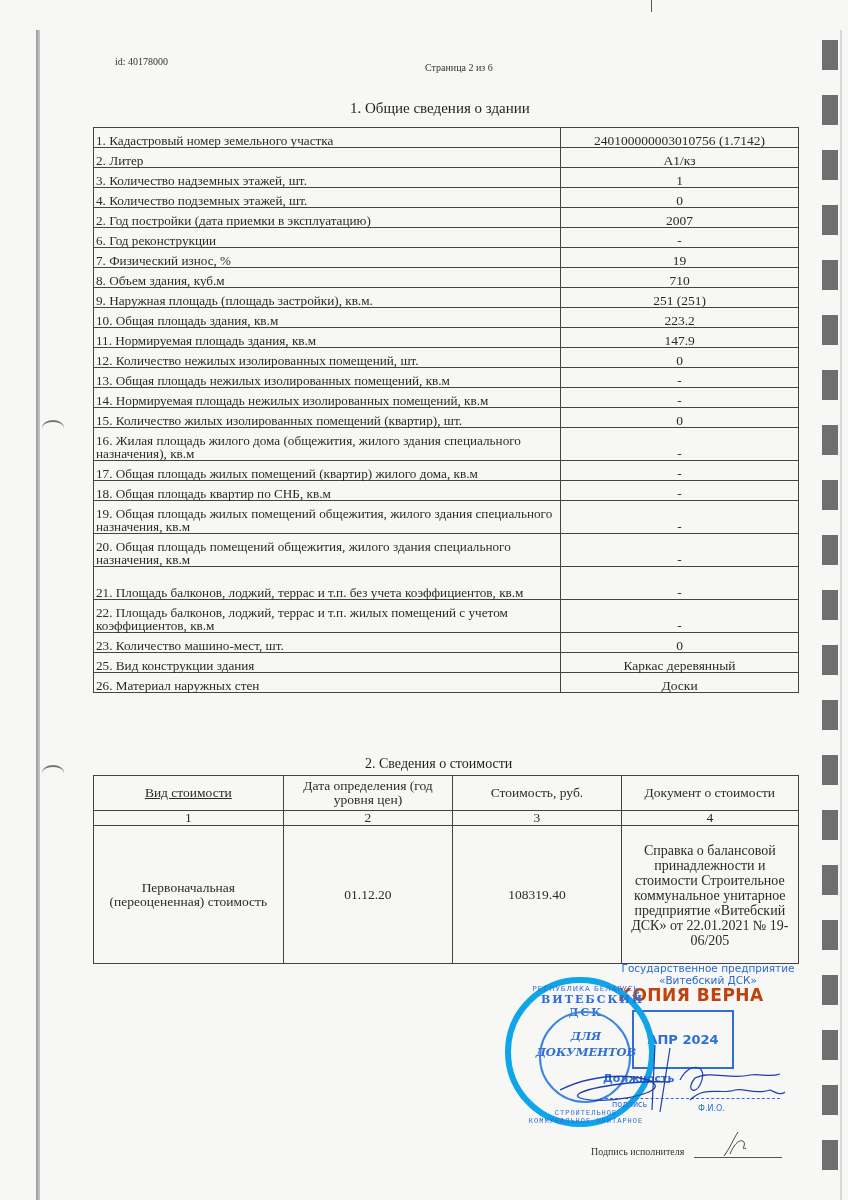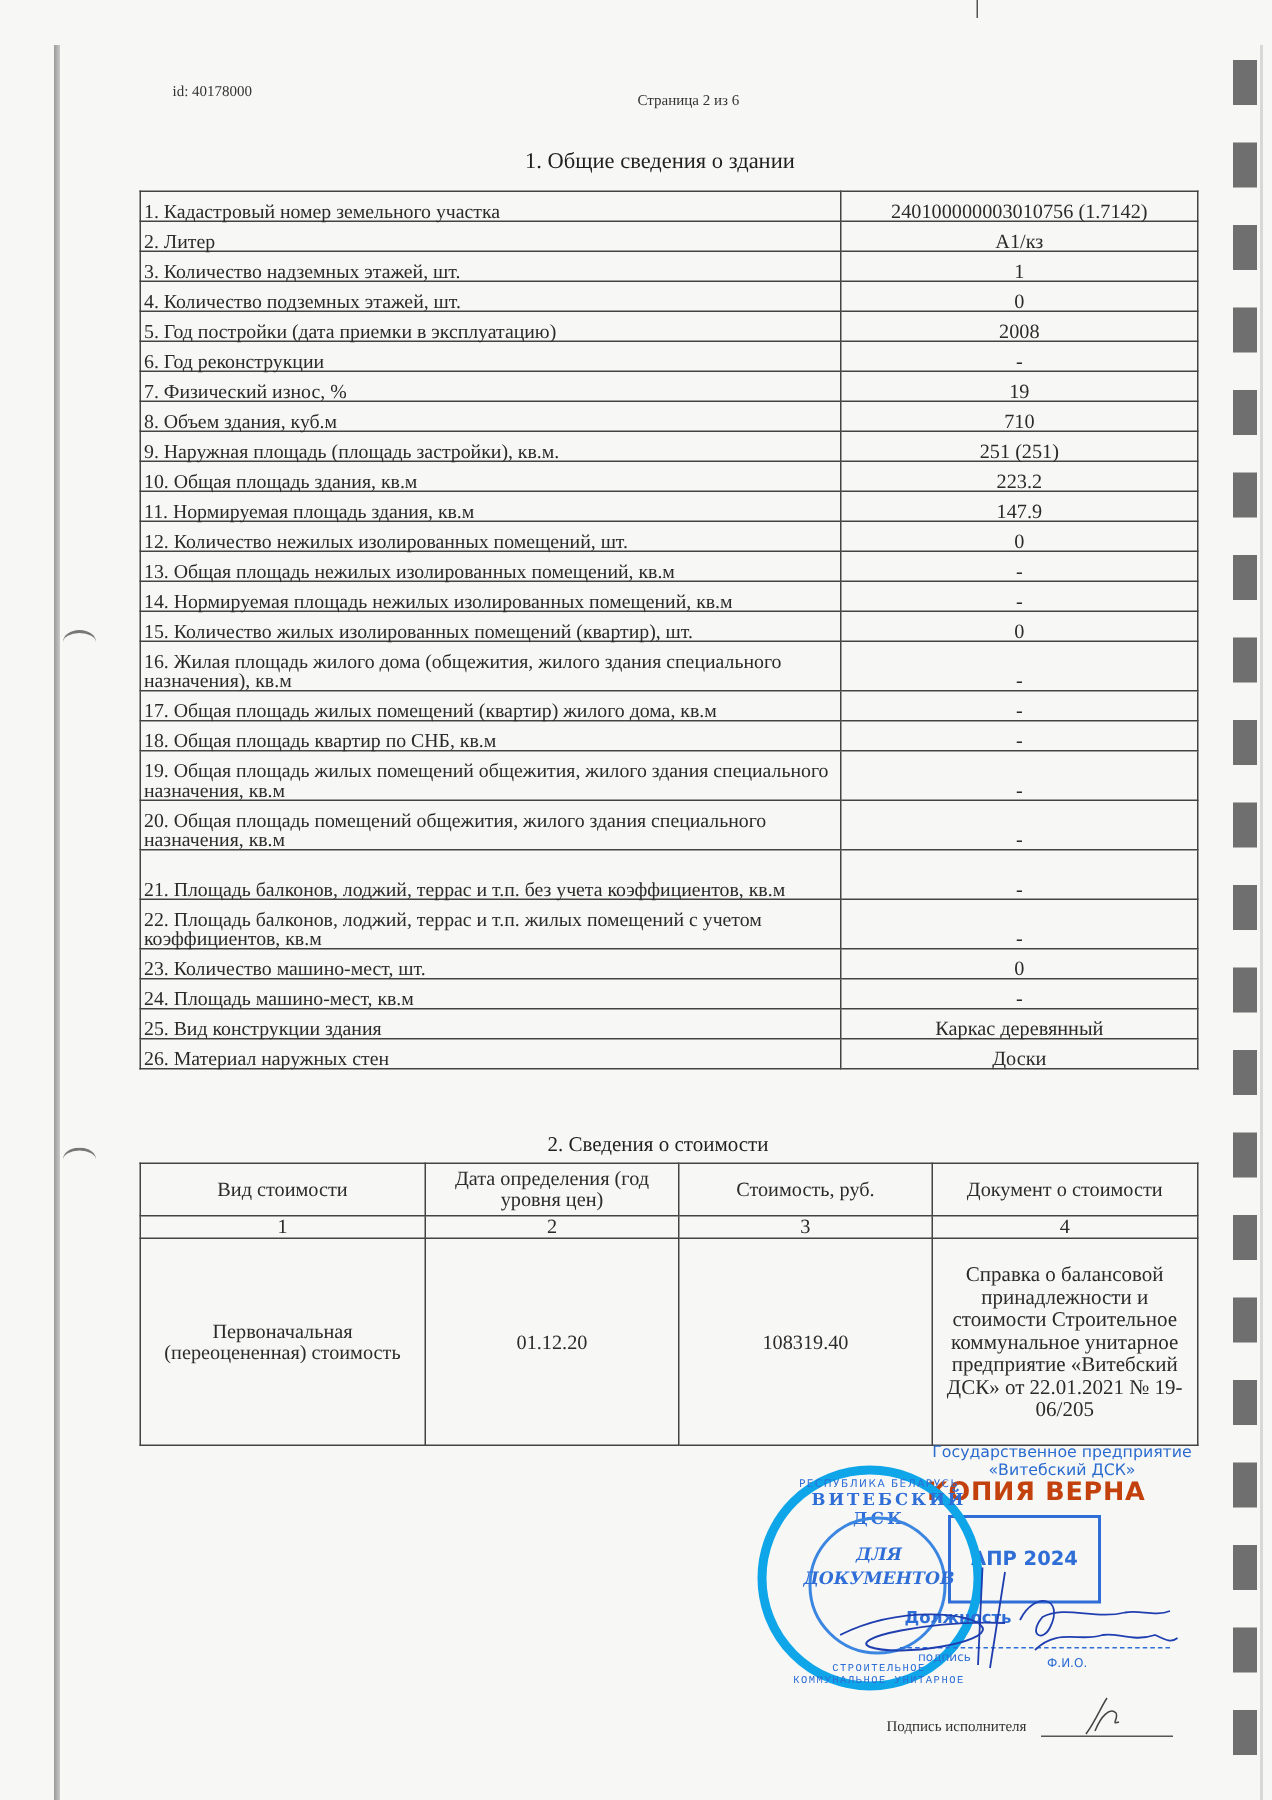--- a/index.html
+++ b/index.html
@@ -50,21 +50,21 @@
     position: absolute; left: 93px; top: 775px; width: 706px;
     border-collapse: collapse; font-size: 13.5px; line-height: 14px;
   }
   table.cost td, table.cost th {
     border: 1px solid #444; text-align: center; font-weight: normal; padding: 0 2px;
   }
   table.cost th { height: 34px; }
   table.cost tr.nums td { height: 14px; }
   table.cost tr.body td { height: 135px; vertical-align: middle; }
   table.cost td.doc { vertical-align: top; padding-top: 2px; line-height: 15px; font-size: 14px; }
-  .c1 { width: 188px; } .c2 { width: 168px; } .c3 { width: 167px; } .c4 { width: 175px; }
+  .c1 { width: 188px; text-decoration: underline; } .c2 { width: 168px; } .c3 { width: 167px; } .c4 { width: 175px; }
 
   
   .stamp-top-text {
     position: absolute; left: 608px; top: 962px; color: #2a6bd0; font-family: "DejaVu Sans", sans-serif;
     font-size: 10.5px; text-align: center; line-height: 12px; width: 200px;
   }
   .stamp-copy {
     position: absolute; left: 618px; top: 985px; color: #c2410c; font-family: "DejaVu Sans", sans-serif;
     font-weight: bold; font-size: 17px; letter-spacing: 0.5px;
   }
@@ -169,22 +169,22 @@
       </tr>
       <tr class="r1">
         <td class="label">3. Количество надземных этажей, шт.</td>
         <td class="val">1</td>
       </tr>
       <tr class="r1">
         <td class="label">4. Количество подземных этажей, шт.</td>
         <td class="val">0</td>
       </tr>
       <tr class="r1">
-        <td class="label">5. Год постройки (дата приемки в эксплуатацию)</td>
-        <td class="val">2008</td>
+        <td class="label">2. Год постройки (дата приемки в эксплуатацию)</td>
+        <td class="val">2007</td>
       </tr>
       <tr class="r1">
         <td class="label">6. Год реконструкции</td>
         <td class="val">-</td>
       </tr>
       <tr class="r1">
         <td class="label">7. Физический износ, %</td>
         <td class="val">19</td>
       </tr>
       <tr class="r1">
@@ -243,24 +243,20 @@
         <td class="label">21. Площадь балконов, лоджий, террас и т.п. без учета коэффициентов, кв.м</td>
         <td class="val">-</td>
       </tr>
       <tr class="r2">
         <td class="label">22. Площадь балконов, лоджий, террас и т.п. жилых помещений с учетом коэффициентов, кв.м</td>
         <td class="val">-</td>
       </tr>
       <tr class="r1">
         <td class="label">23. Количество машино-мест, шт.</td>
         <td class="val">0</td>
-      </tr>
-      <tr class="r1">
-        <td class="label">24. Площадь машино-мест, кв.м</td>
-        <td class="val">-</td>
       </tr>
       <tr class="r1">
         <td class="label">25. Вид конструкции здания</td>
         <td class="val">Каркас деревянный</td>
       </tr>
       <tr class="r1">
         <td class="label">26. Материал наружных стен</td>
         <td class="val">Доски</td>
       </tr>
     </tbody>

